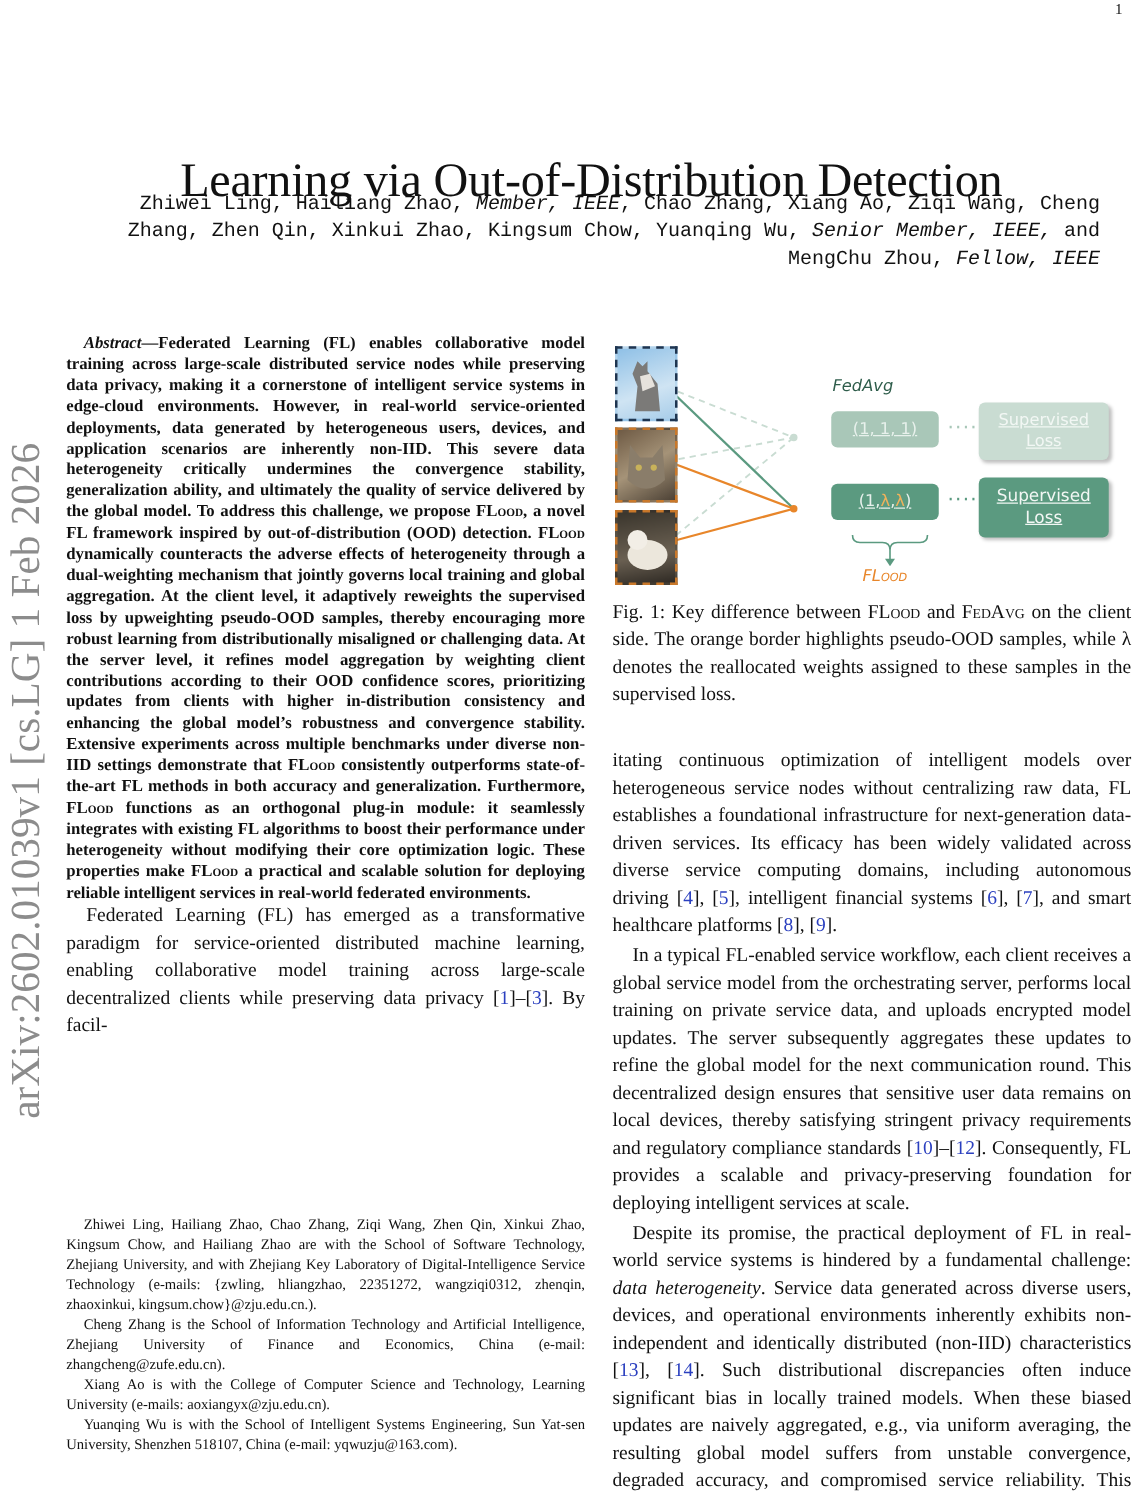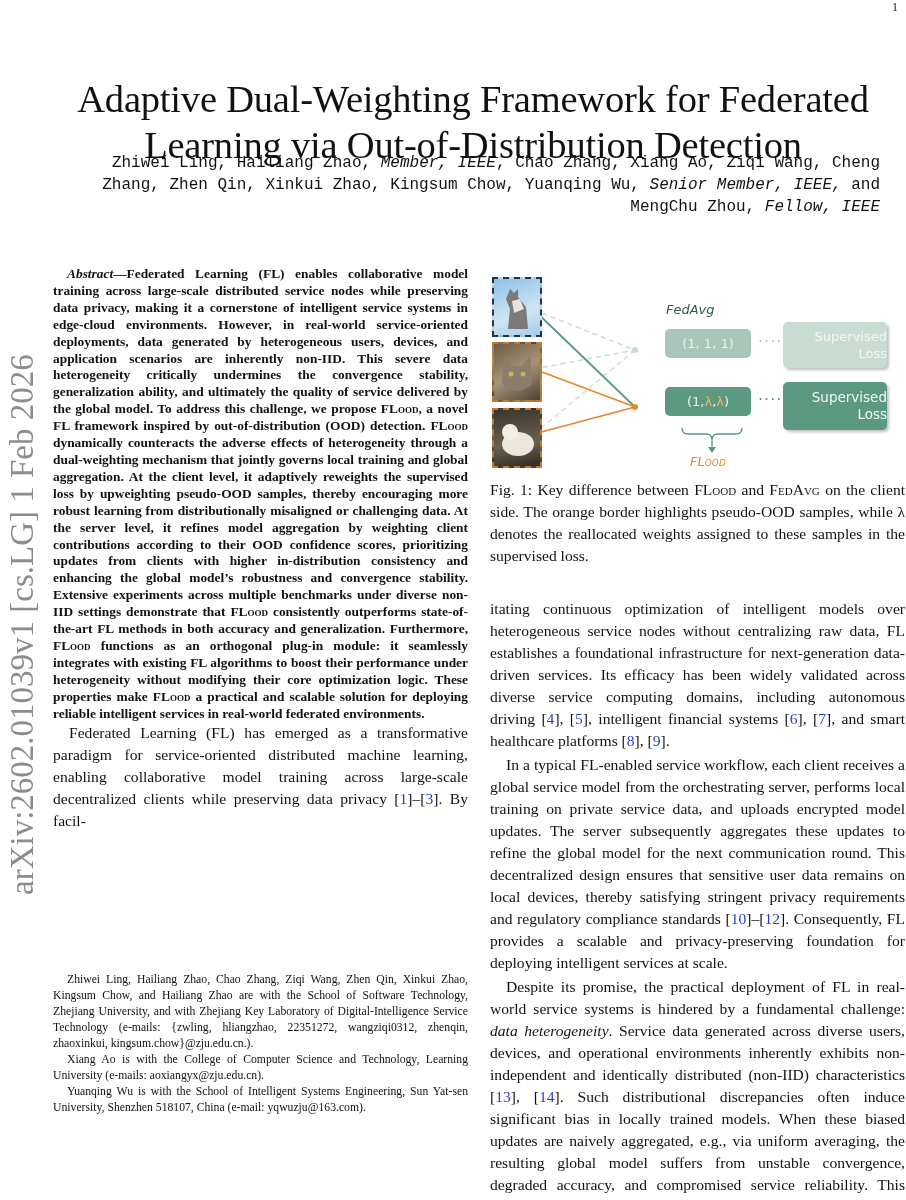--- a/index.html
+++ b/index.html
@@ -22,51 +22,52 @@
   .index { font-weight: bold; font-size: 13.4px; line-height: 16.9px; text-align: justify; text-indent: 14px; margin: 12px 0 0 0; }
   .section-heading { text-align: center; font-size: 14.5px; margin: 26px 0 8px 0; letter-spacing: 0.3px; }
   .body-text { font-size: 15.6px; line-height: 22px; text-align: justify; margin: 0; text-indent: 16px; }
   .body-text.no-indent { text-indent: 0; }
   .cite { color: #2a3fbf; }
   .footnotes { position: absolute; left: 53px; width: 415px; top: 972px; font-size: 11.7px; line-height: 16px; text-align: justify; }
   .footnotes p { margin: 0; text-indent: 14px; }
   .figure { position: absolute; left: 500px; top: 270px; width: 400px; height: 200px; }
   .caption { position: absolute; left: 490px; width: 415px; top: 479px; font-size: 15.6px; line-height: 22px; text-align: justify; margin: 0; }
   .fig-box { position: absolute; border-radius: 5px; color: #e8f1ec; font-family: "DejaVu Sans", sans-serif;
-             display:flex; align-items:center; justify-content:center; text-align:right; box-shadow: 2px 2px 3px rgba(0,0,0,0.25); }
+             display:flex; align-items:center; justify-content:center; text-align:center; box-shadow: 2px 2px 3px rgba(0,0,0,0.25); text-decoration: underline; }
   .fig-label { position: absolute; font-family: "DejaVu Sans", sans-serif; font-style: italic; }
   .lambda { color: #f0b25b; }
   .photo { position: absolute; width: 50px; height: 60px; box-sizing: border-box; }
 </style>
 </head>
 <body>
 
 <div class="page-number">1</div>
 
 <div class="arxiv-stamp">
     <span>arXiv:2602.01039v1  [cs.LG]  1 Feb 2026</span>
   </div>
 
 <h1 class="title">
-  <span>Adaptive Dual-Weighting Framework for Federated</span><br>
+  <br>
   <span>Learning via Out-of-Distribution Detection</span>
 </h1>
 
 <div class="authors"><span>Zhiwei Ling, Hailiang Zhao, </span><i>Member, IEEE</i><span>, Chao Zhang, Xiang Ao, Ziqi Wang, Cheng Zhang, Zhen Qin, Xinkui Zhao, Kingsum Chow, Yuanqing Wu, </span><i>Senior Member, IEEE,</i><span> and MengChu Zhou, </span><i>Fellow, IEEE</i></div>
 
 <div class="col-left">
   <p class="abstract"><span class="lead">Abstract</span><span>—Federated Learning (FL) enables collaborative model training across large-scale distributed service nodes while preserving data privacy, making it a cornerstone of intelligent service systems in edge-cloud environments. However, in real-world service-oriented deployments, data generated by heterogeneous users, devices, and application scenarios are inherently non-IID. This severe data heterogeneity critically undermines the convergence stability, generalization ability, and ultimately the quality of service delivered by the global model. To address this challenge, we propose </span><span class="sc">FLood</span><span>, a novel FL framework inspired by out-of-distribution (OOD) detection. </span><span class="sc">FLood</span><span> dynamically counteracts the adverse effects of heterogeneity through a dual-weighting mechanism that jointly governs local training and global aggregation. At the client level, it adaptively reweights the supervised loss by upweighting pseudo-OOD samples, thereby encouraging more robust learning from distributionally misaligned or challenging data. At the server level, it refines model aggregation by weighting client contributions according to their OOD confidence scores, prioritizing updates from clients with higher in-distribution consistency and enhancing the global model’s robustness and convergence stability. Extensive experiments across multiple benchmarks under diverse non-IID settings demonstrate that </span><span class="sc">FLood</span><span> consistently outperforms state-of-the-art FL methods in both accuracy and generalization. Furthermore, </span><span class="sc">FLood</span><span> functions as an orthogonal plug-in module: it seamlessly integrates with existing FL algorithms to boost their performance under heterogeneity without modifying their core optimization logic. These properties make </span><span class="sc">FLood</span><span> a practical and scalable solution for deploying reliable intelligent services in real-world federated environments.</span></p>
 
 
 
   <p class="body-text"><span>Federated Learning (FL) has emerged as a transformative paradigm for service-oriented distributed machine learning, enabling collaborative model training across large-scale decentralized clients while preserving data privacy [</span><a class="cite">1</a><span>]–[</span><a class="cite">3</a><span>]. By facil-</span></p>
 </div>
 
 <div class="footnotes">
   <p>Zhiwei Ling, Hailiang Zhao, Chao Zhang, Ziqi Wang, Zhen Qin, Xinkui Zhao, Kingsum Chow, and Hailiang Zhao are with the School of Software Technology, Zhejiang University, and with Zhejiang Key Laboratory of Digital-Intelligence Service Technology (e-mails: {zwling, hliangzhao, 22351272, wangziqi0312, zhenqin, zhaoxinkui, kingsum.chow}@zju.edu.cn.).</p>
+  <p>Cheng Zhang is the School of Information Technology and Artificial Intelligence, Zhejiang University of Finance and Economics, China (e-mail: zhangcheng@zufe.edu.cn).</p>
   <p>Xiang Ao is with the College of Computer Science and Technology, Learning University (e-mails: aoxiangyx@zju.edu.cn).</p>
   <p>Yuanqing Wu is with the School of Intelligent Systems Engineering, Sun Yat-sen University, Shenzhen 518107, China (e-mail: yqwuzju@163.com).</p>
 </div>
 
 <div class="figure">
   <svg width="400" height="200" viewBox="0 0 400 200" style="position:absolute;left:0;top:0;">
     <line x1="34" y1="40" x2="135" y2="80" stroke="#c9dcd2" stroke-width="1.5" stroke-dasharray="5,4"></line>
     <line x1="34" y1="99" x2="135" y2="80" stroke="#c9dcd2" stroke-width="1.5" stroke-dasharray="5,4"></line>
     <line x1="34" y1="164" x2="135" y2="80" stroke="#c9dcd2" stroke-width="1.5" stroke-dasharray="5,4"></line>
     <line x1="34" y1="40" x2="135" y2="137" stroke="#5b9a80" stroke-width="1.8"></line>

